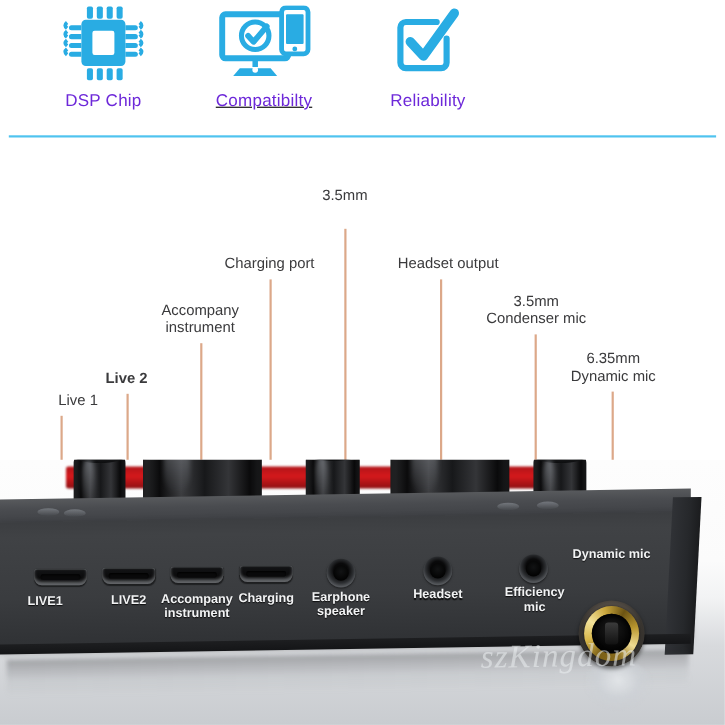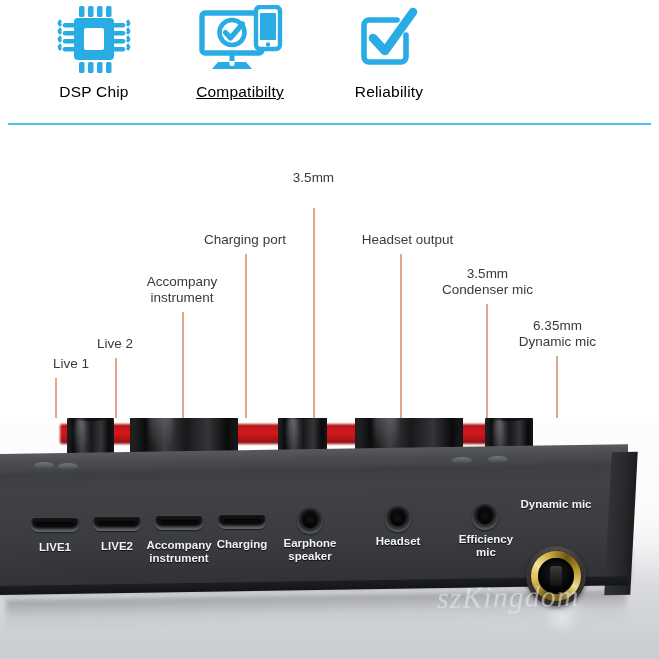--- a/index.html
+++ b/index.html
@@ -23,21 +23,21 @@
     display:flex;flex-direction:column;align-items:center;justify-content:flex-start;
   }
   .feature-icon{
     height:72px;width:100%;
     display:flex;align-items:center;justify-content:center;
   }
   .feature-icon svg{display:block;}
   .feature-label{
     margin-top:7px;
     font-size:15.5px;
-    color:#000000;
+    color:#6d28d9;
     letter-spacing:.2px;
     white-space:nowrap;
     font-family:"Liberation Sans", sans-serif;
   }
   #divider{
     position:absolute;left:8px;top:123px;width:643px;height:2px;
     background:#4fc3ef;
   }
 
   
@@ -305,21 +305,21 @@
     <div id="divider"></div>
   </div>
 
   <div id="callouts">
 
     <div class="callout" style="left:16px;top:356px;width:110px;">
       <span>Live 1</span>
     </div>
     <div class="leader" style="left:55px;top:378px;height:147px;"></div>
 
-    <div class="callout" style="left:60px;top:336px;width:110px;">
+    <div class="callout" style="left:60px;top:336px;width:110px;font-weight:bold;">
       <span>Live 2</span>
     </div>
     <div class="leader" style="left:115px;top:358px;height:167px;"></div>
 
     <div class="callout" style="left:122px;top:274px;width:120px;">
       <span>Accompany</span>
       <span class="l2">instrument</span>
     </div>
     <div class="leader" style="left:182px;top:312px;height:213px;"></div>
 
@@ -398,21 +398,21 @@
     <div class="jack35" style="left:297px;top:90px;"></div>
     <div class="jack35" style="left:385px;top:88px;"></div>
     <div class="jack35" style="left:472px;top:86px;"></div>
 
     <div id="jack635" style="left:526px;top:128px;">
       <div class="ring"></div>
         <div class="hole"></div>
         <div class="pin"></div>
     </div>
 
-    <div class="port-label" style="left:15px;top:123px;width:80px;">
+    <div class="port-label" style="left:1px;top:123px;width:80px;">
       <span>LIVE1</span>
     </div>
     <div class="port-label" style="left:77px;top:122px;width:80px;">
       <span>LIVE2</span>
     </div>
     <div class="port-label" style="left:131px;top:121px;width:96px;">
       <span>Accompany</span>
       <span class="l2">instrument</span>
     </div>
     <div class="port-label" style="left:202px;top:120px;width:80px;">

